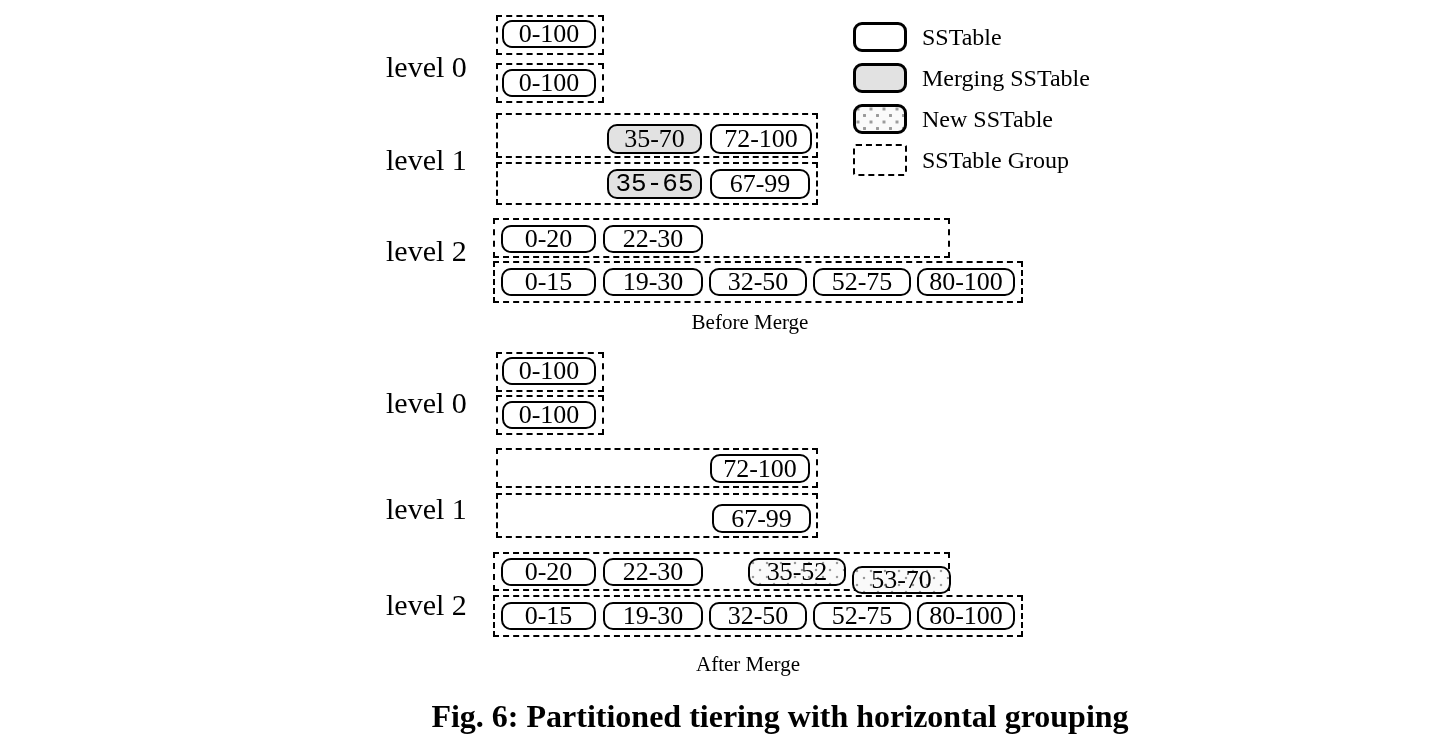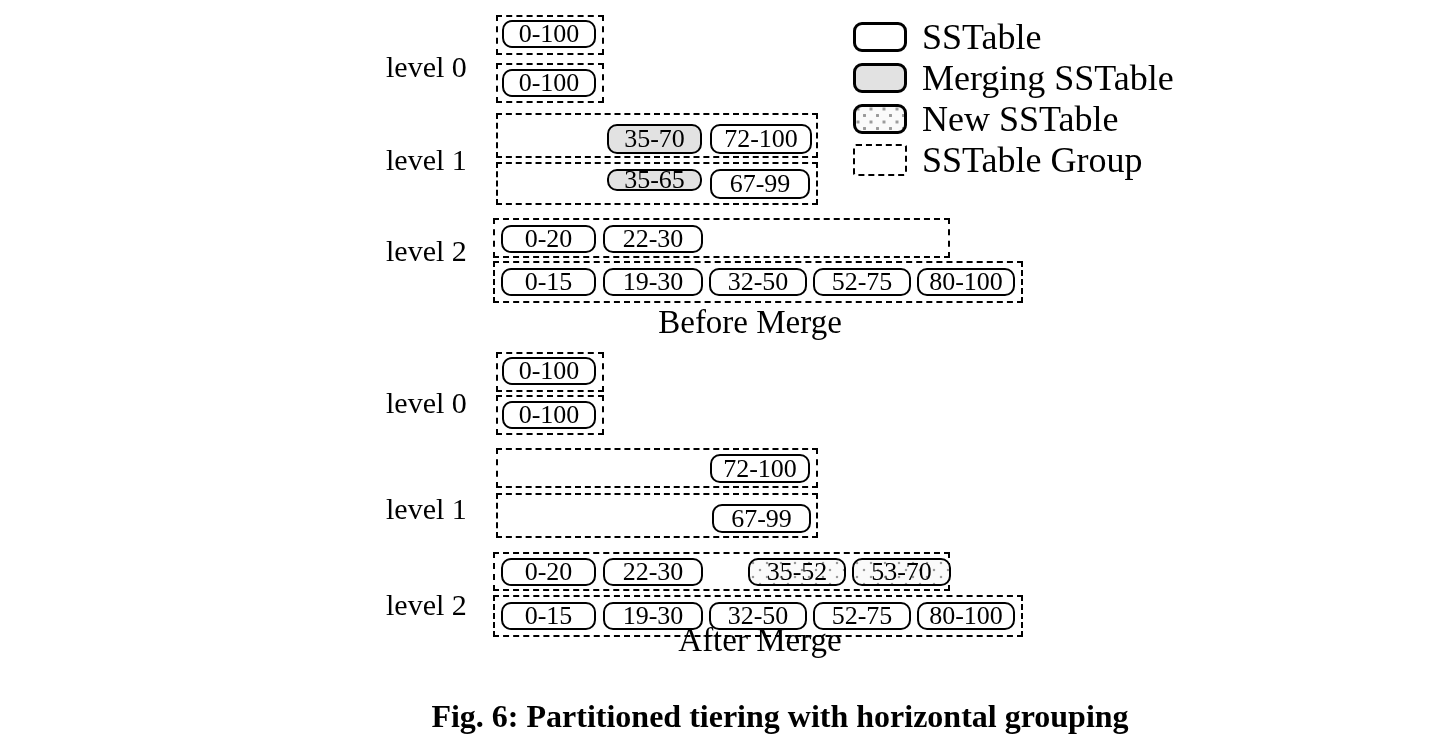--- a/index.html
+++ b/index.html
@@ -21,37 +21,37 @@
   .sst.new{
     background-color:var(--new-fill,#fafafa);
     background-image:
       radial-gradient(var(--new-dot,#9a9a9a) 1.4px, transparent 1.6px),
       radial-gradient(var(--new-dot,#9a9a9a) 1.4px, transparent 1.6px);
     background-size:14px 14px;
     background-position:3px 3px,10px 10px;
     margin-left:39px;
   }
   .lvl{position:absolute;font-size:30px;line-height:34px;white-space:nowrap;}
-  .sec-title{position:absolute;font-size:33px;line-height:32px;transform:translateX(-50%);white-space:nowrap;text-align:center;}
+  .sec-title{position:absolute;font-size:21px;line-height:32px;transform:translateX(-50%);white-space:nowrap;text-align:center;}
   .caption{position:absolute;font-size:32px;line-height:36px;transform:translateX(-50%);white-space:nowrap;}
   .lg-swatch{
     position:absolute;width:54px;height:30px;border:3px solid var(--border,#000);
     border-radius:9px;box-sizing:border-box;background:#fff;
   }
   .lg-swatch.merging{background:var(--merging-fill,#e2e2e2);}
   .lg-swatch.new{
     background-color:var(--new-fill,#fafafa);
     background-image:
       radial-gradient(var(--new-dot,#9a9a9a) 1.4px, transparent 1.6px),
       radial-gradient(var(--new-dot,#9a9a9a) 1.4px, transparent 1.6px);
     background-size:13px 13px;
     background-position:2px 2px,8.5px 8.5px;
   }
   .lg-swatch.groupsw{border:2.6px dashed var(--border,#000);border-radius:3px;height:32px;}
-  .lg-label{position:absolute;font-size:36px;line-height:32px;white-space:nowrap;}
+  .lg-label{position:absolute;font-size:24px;line-height:32px;white-space:nowrap;}
 </style>
 </head>
 <body>
 
 <div class="canvas">
 
   <div>
 
     <div class="lvl" style="left:386px;top:50px;">level 0</div>
     <div class="group" style="left:496px;top:15px;width:108px;height:40px;">
@@ -60,21 +60,21 @@
     <div class="group" style="left:496px;top:63px;width:108px;height:40px;">
       <div class="sst" style="left:4px;top:4px;width:94px;height:28px;">0-100</div>
     </div>
 
     <div class="lvl" style="left:386px;top:143px;">level 1</div>
     <div class="group" style="left:496px;top:113px;width:322px;height:45px;">
       <div class="sst merging" style="left:109px;top:9px;width:95px;height:30px;">35-70</div>
       <div class="sst" style="left:212px;top:9px;width:102px;height:30px;">72-100</div>
     </div>
     <div class="group" style="left:496px;top:162px;width:322px;height:43px;">
-      <div class="sst merging" style="left:109px;top:5px;width:95px;height:22px;">35-65</div>
+      <div class="sst merging" style="left:109px;top:5px;width:95px;height:30px;font-family:Liberation Mono, monospace;">35-65</div>
       <div class="sst" style="left:212px;top:5px;width:100px;height:30px;">67-99</div>
     </div>
 
     <div class="lvl" style="left:386px;top:234px;">level 2</div>
     <div class="group" style="left:493px;top:218px;width:457px;height:40px;">
       <div class="sst" style="left:6px;top:5px;width:95px;height:28px;">0-20</div>
       <div class="sst" style="left:108px;top:5px;width:100px;height:28px;">22-30</div>
     </div>
     <div class="group" style="left:493px;top:261px;width:530px;height:42px;">
       <div class="sst" style="left:6px;top:5px;width:95px;height:28px;">0-15</div>
@@ -103,31 +103,31 @@
     </div>
     <div class="group" style="left:496px;top:493px;width:322px;height:45px;">
       <div class="sst" style="left:214px;top:9px;width:99px;height:29px;">67-99</div>
     </div>
 
     <div class="lvl" style="left:386px;top:588px;">level 2</div>
     <div class="group" style="left:493px;top:552px;width:457px;height:39px;">
       <div class="sst" style="left:6px;top:4px;width:95px;height:28px;">0-20</div>
       <div class="sst" style="left:108px;top:4px;width:100px;height:28px;">22-30</div>
       <div class="sst new" style="left:214px;top:4px;width:98px;height:28px;">35-52</div>
-      <div class="sst new" style="left:318px;top:4px;width:99px;height:28px;">53-70</div>
+      <div class="sst new" style="left:318px;top:12px;width:99px;height:28px;">53-70</div>
     </div>
     <div class="group" style="left:493px;top:595px;width:530px;height:42px;">
       <div class="sst" style="left:6px;top:5px;width:95px;height:28px;">0-15</div>
       <div class="sst" style="left:108px;top:5px;width:100px;height:28px;">19-30</div>
       <div class="sst" style="left:214px;top:5px;width:98px;height:28px;">32-50</div>
       <div class="sst" style="left:318px;top:5px;width:98px;height:28px;">52-75</div>
       <div class="sst" style="left:422px;top:5px;width:98px;height:28px;">80-100</div>
     </div>
 
-    <div class="sec-title" style="left:748px;top:624px;margin-left:12px;">After Merge</div>
+    <div class="sec-title" style="left:748px;top:648px;">After Merge</div>
   </div>
 
   <div>
     <div class="lg-swatch" style="left:853px;top:22px;"></div>
     <div class="lg-label" style="left:922px;top:21px;">SSTable</div>
 
     <div class="lg-swatch merging" style="left:853px;top:63px;"></div>
     <div class="lg-label" style="left:922px;top:62px;">Merging SSTable</div>
 
     <div class="lg-swatch new" style="left:853px;top:104px;"></div>

